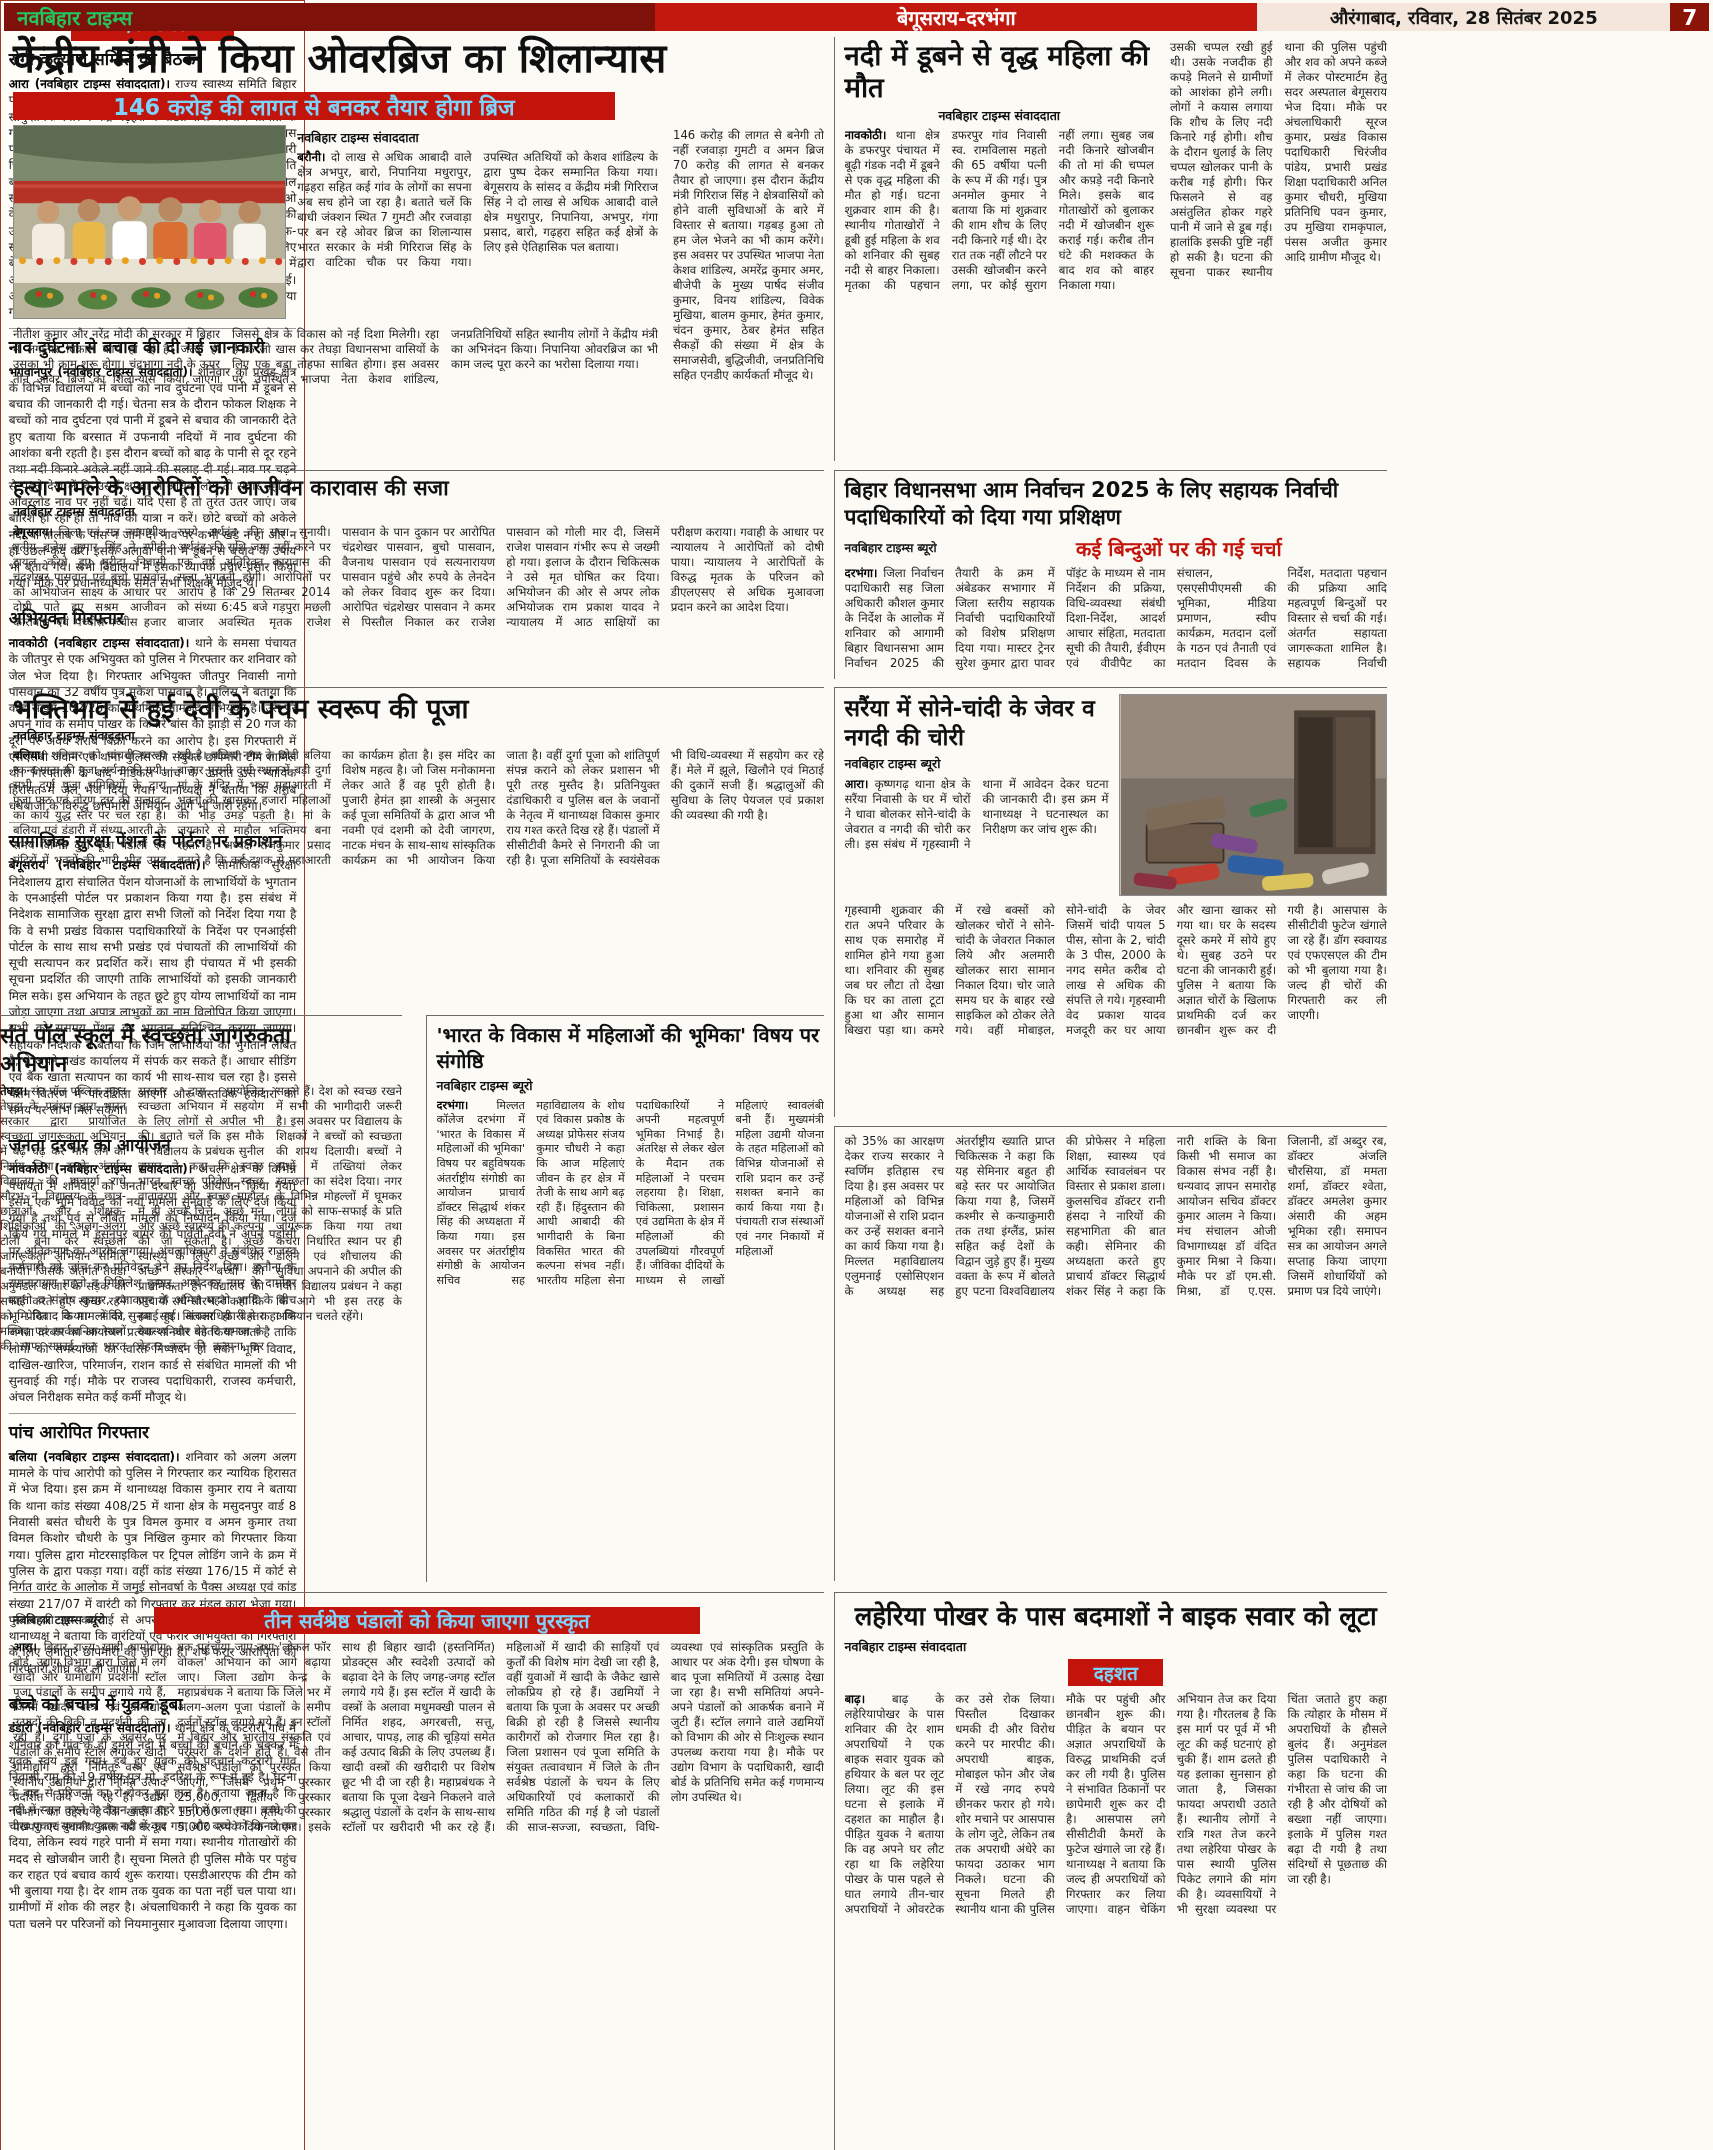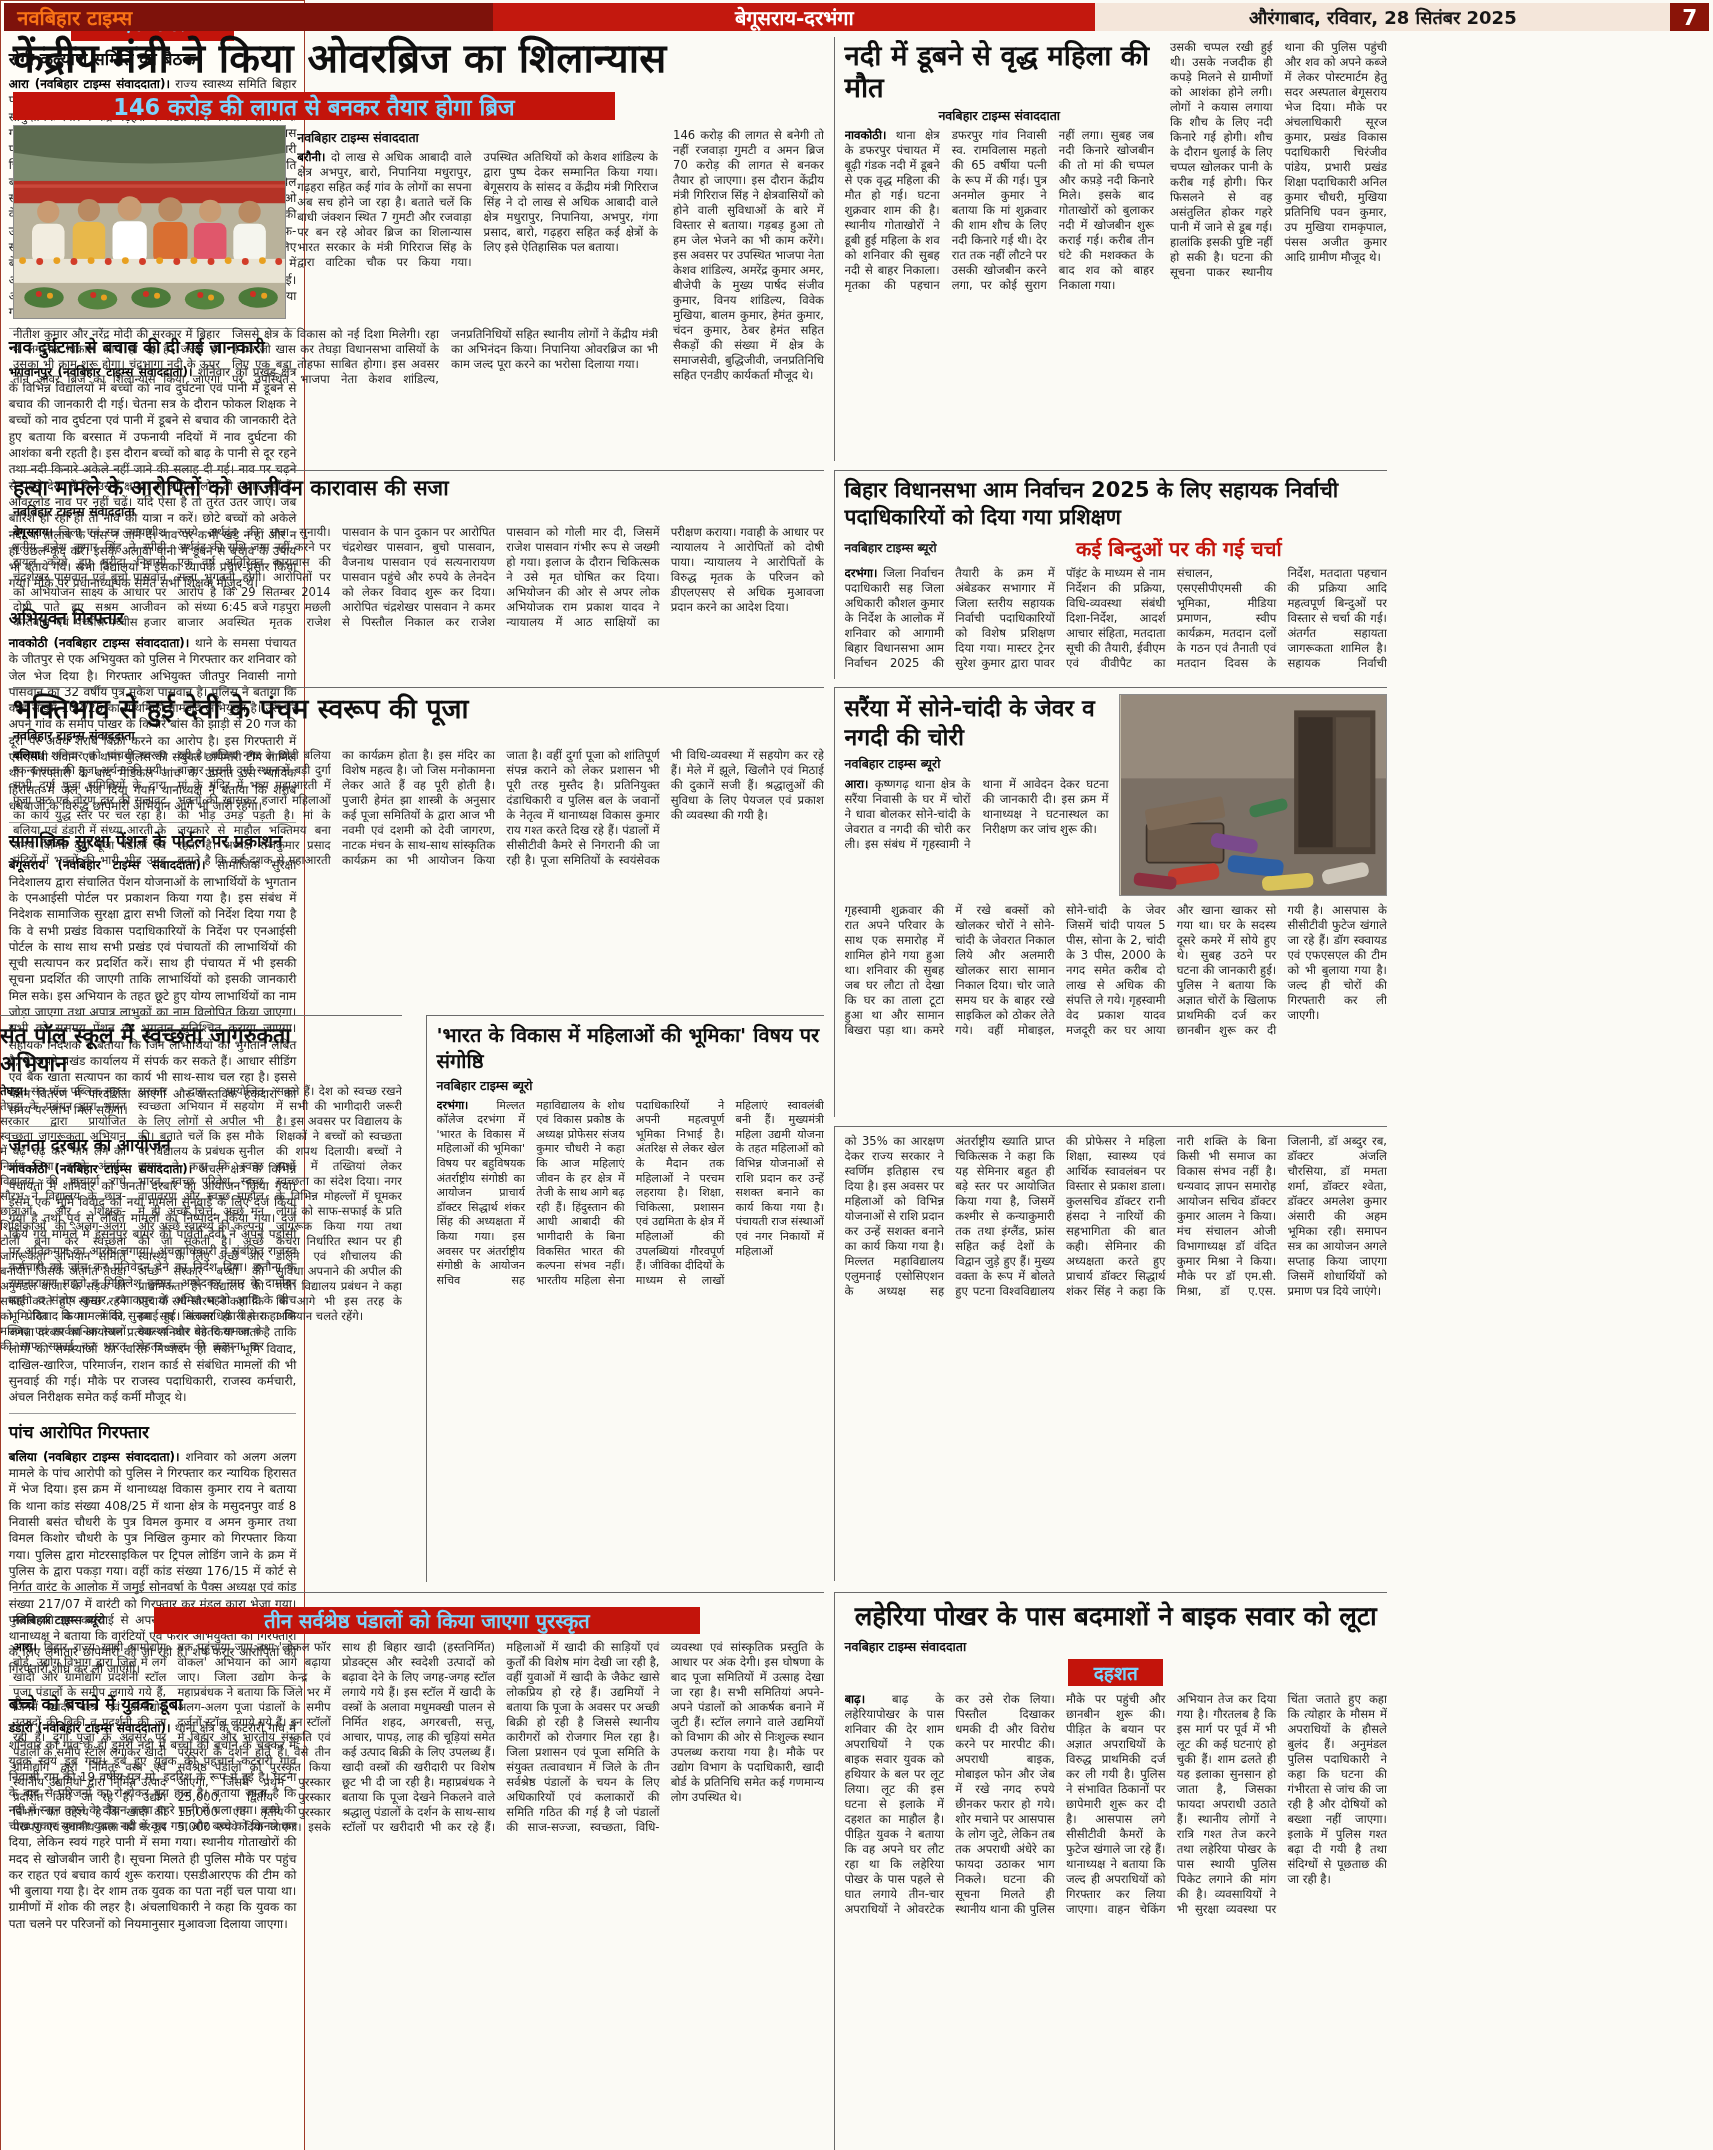--- a/index.html
+++ b/index.html
@@ -2,21 +2,21 @@
 <html style="font-size:6.9px"><head>
 <meta charset="utf-8">
 <style>
   *{margin:0;padding:0;box-sizing:border-box}
   html,body{background:#d8d8d4}
   .page{position:relative;width:1714px;height:2679px;margin:0 auto;background:#fbfaf5;
         font-family:"DejaVu Sans","Liberation Sans",sans-serif;color:#1b1b1b;overflow:hidden}
 
   
   .masthead{position:absolute;left:4.3px;top:3.4px;width:1705px;height:27.5px;display:flex}
-  .mh-left{width:489px;background:#7e120b;color:#f97316;display:flex;align-items:center;
+  .mh-left{width:651px;background:#7e120b;color:#22c55e;display:flex;align-items:center;
            padding-left:13px;font-size:20px;font-weight:bold}
   .mh-center{width:602px;background:#c3180e;color:#fff;display:flex;align-items:center;
              justify-content:center;font-size:20px;font-weight:bold}
   .mh-right{flex:1;background:#f4e6da;color:#161616;display:flex;align-items:center;
             justify-content:center;font-size:18px;font-weight:bold}
   .mh-page{width:39px;background:#8a1408;color:#fff;display:flex;align-items:center;
            justify-content:center;font-size:21.5px;font-weight:bold}
 
   
   .article{position:absolute}

